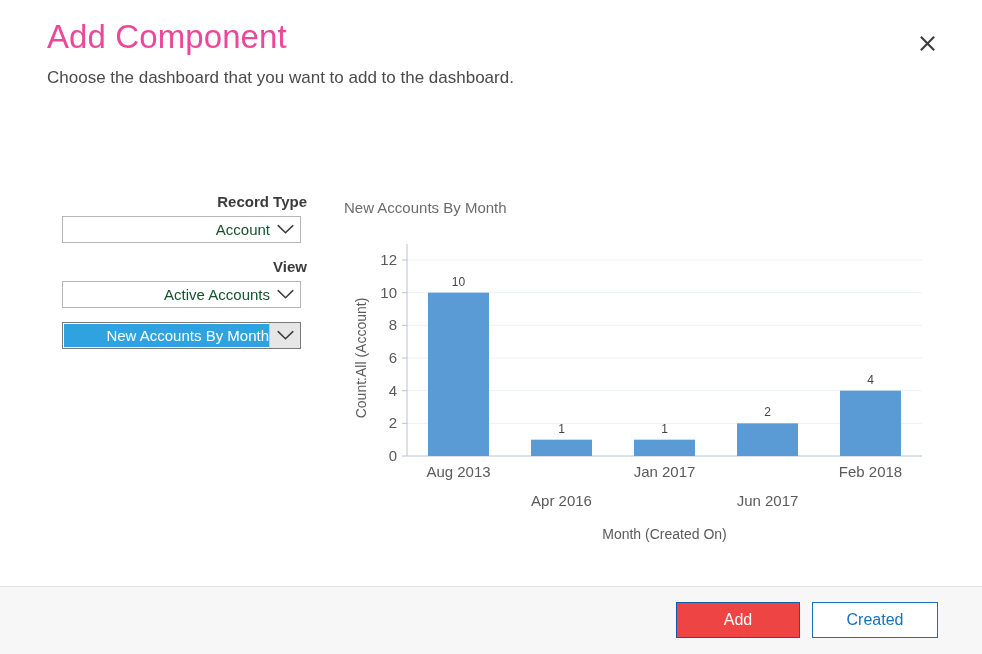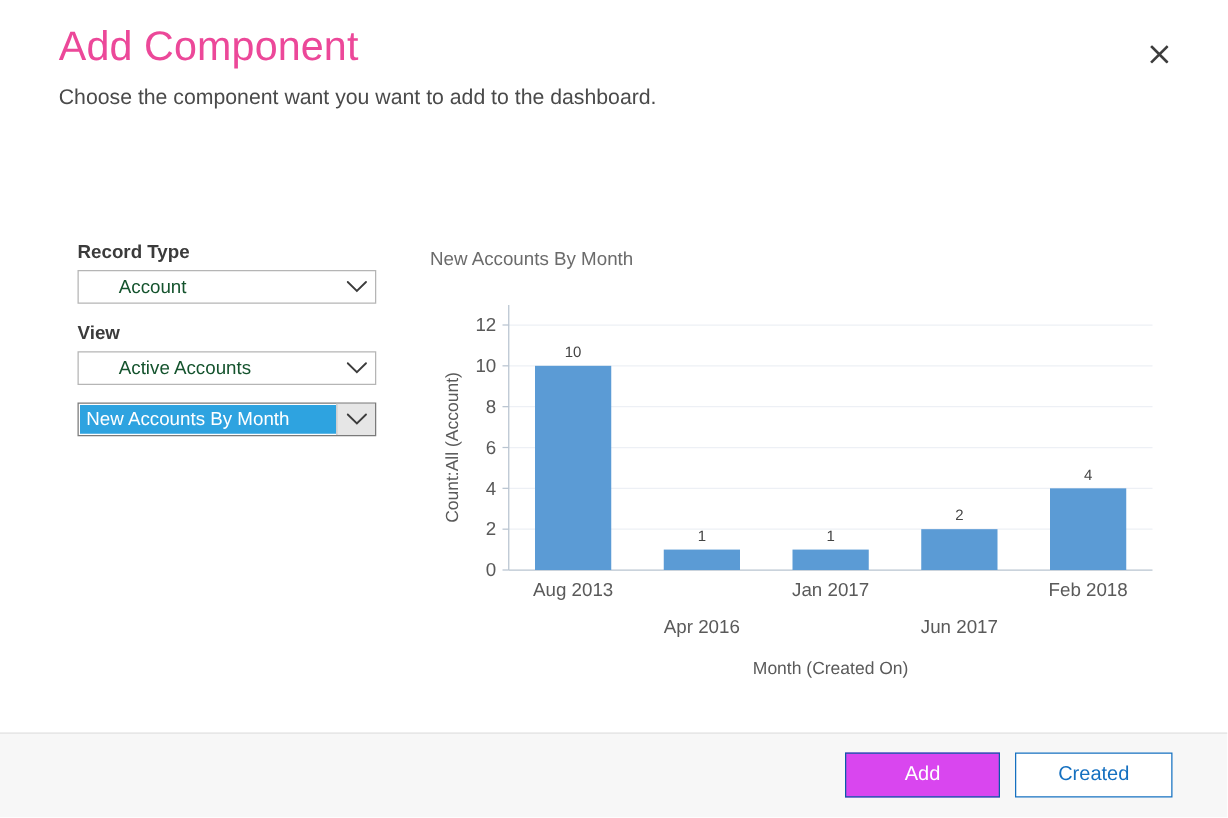--- a/index.html
+++ b/index.html
@@ -64,21 +64,21 @@
     top: 192px;
     width: 245px;
   }
   .field-label {
     font-size: 15px;
     font-weight: bold;
     color: #3b3b3b;
     margin: 0 0 5px 0;
     line-height: 19px;
   }
-  .field-group { margin-bottom: 14px; }
+  .field-group { margin-bottom: 14px; text-align: right; }
   .field-group:last-child { margin-bottom: 0; }
 
   .select-box {
     position: relative;
     width: 239px;
     height: 27px;
     border: 1px solid #b5b5b5;
     background: #ffffff;
     box-sizing: border-box;
     display: flex;
@@ -189,39 +189,39 @@
     cursor: pointer;
     display: flex;
     align-items: center;
     justify-content: center;
     padding: 0;
   }
   .btn-primary {
     left: 676px;
     top: 15px;
     width: 124px;
-    background: #d946ef;
+    background: #ef4444;
     border: 1px solid #0a5ba8;
     color: #ffffff;
   }
   .btn-secondary {
     left: 812px;
     top: 15px;
     width: 126px;
     background: #ffffff;
     border: 1px solid #1570c0;
     color: #1570c0;
   }
 </style>
 </head>
 <body>
 
 <div class="dialog-header">
   <div class="dialog-title">Add Component</div>
-  <div class="dialog-subtitle">Choose the component want you want to add to the dashboard.</div>
+  <div class="dialog-subtitle">Choose the dashboard that you want to add to the dashboard.</div>
   <button class="close-button">
     <span>
       <svg width="15" height="15" viewBox="0 0 15 15">
         <path d="M1.6 1.6 L13.4 13.4 M13.4 1.6 L1.6 13.4" stroke="#3d3d3d" stroke-width="2.1" stroke-linecap="square"></path>
       </svg>
     </span>
   </button>
 </div>
 
 <div class="form-column">

